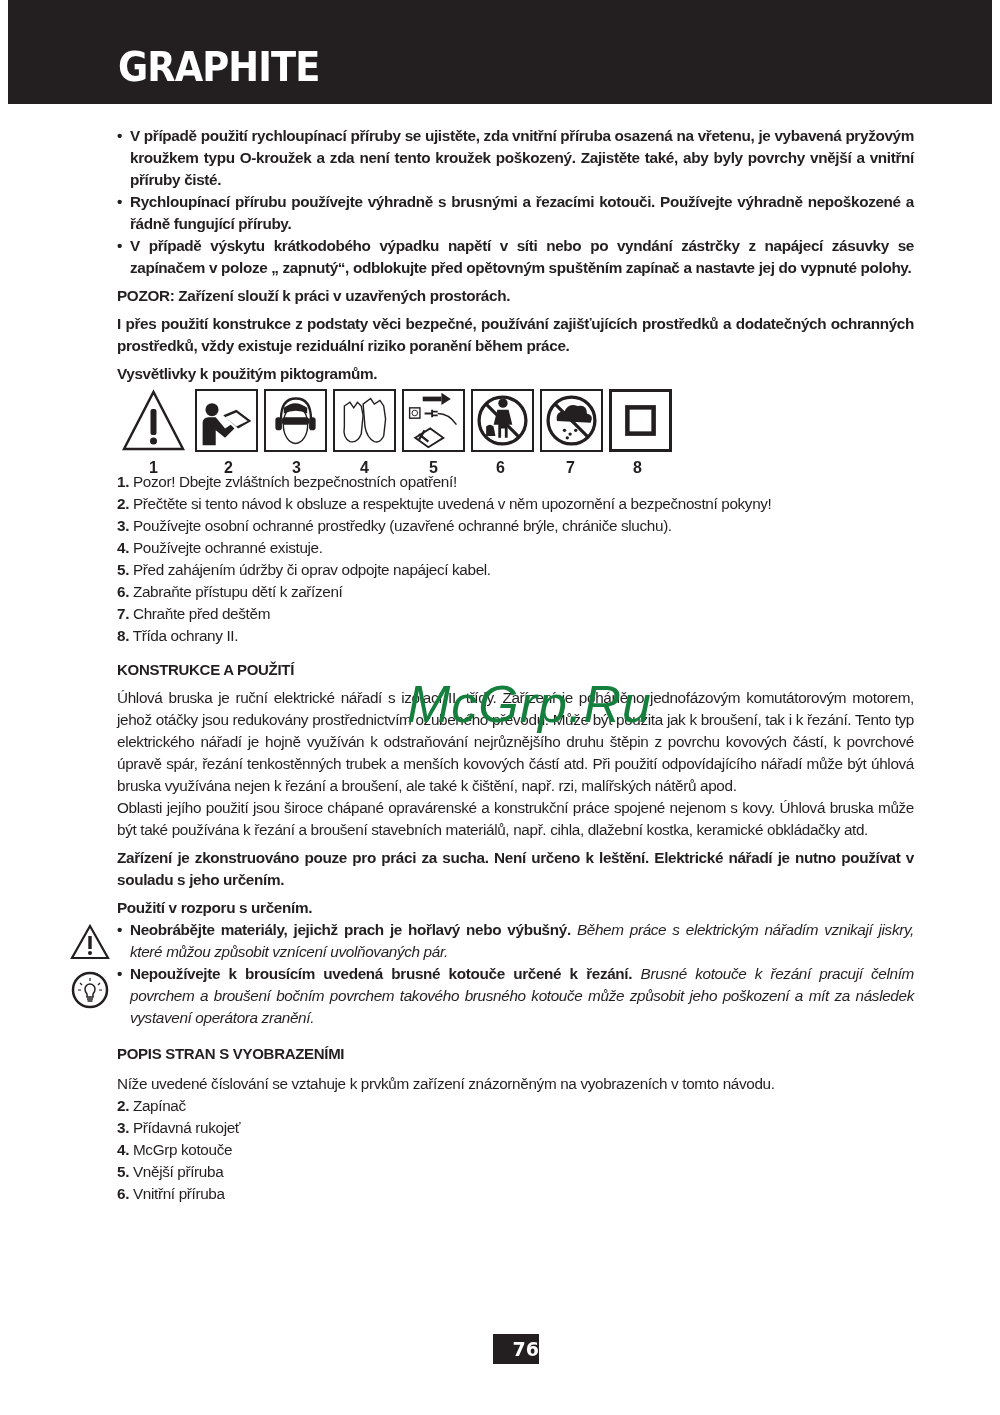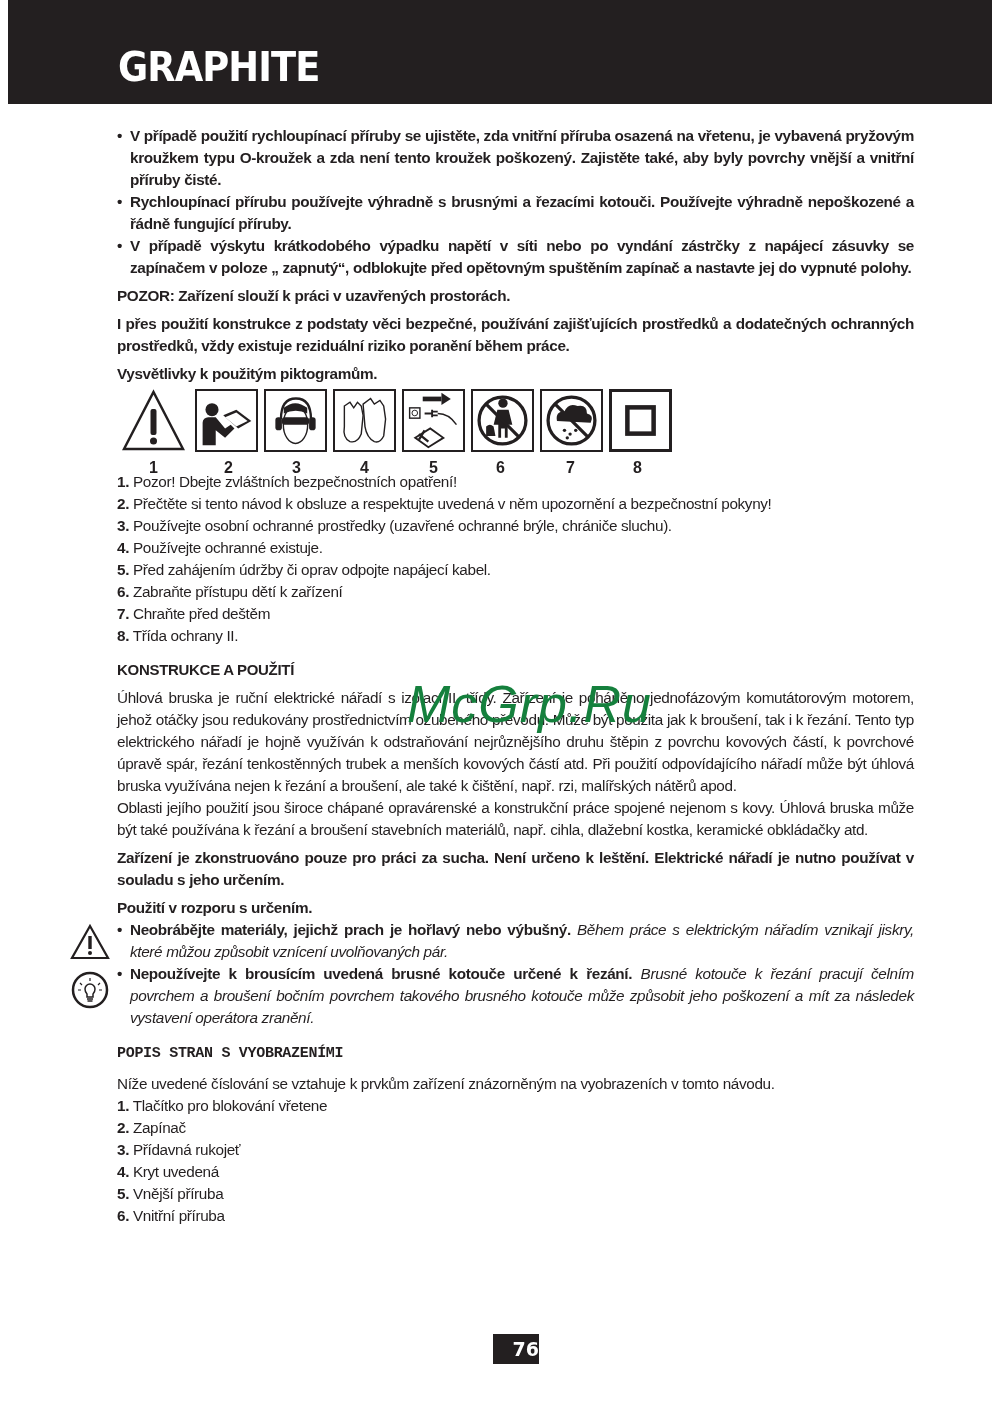--- a/index.html
+++ b/index.html
@@ -154,26 +154,25 @@
   <div class="heading narrow" style="margin-top:12px;">KONSTRUKCE A POUŽITÍ</div>
   <div class="para narrow" style="margin-top:6px;">Úhlová bruska je ruční elektrické nářadí s izolací II. třídy. Zařízení je poháněno jednofázovým komutátorovým motorem, jehož otáčky jsou redukovány prostřednictvím ozubeného převodu. Může být použita jak k broušení, tak i k řezání. Tento typ elektrického nářadí je hojně využíván k odstraňování nejrůznějšího druhu štěpin z povrchu kovových částí, k povrchové úpravě spár, řezání tenkostěnných trubek a menších kovových částí atd. Při použití odpovídajícího nářadí může být úhlová bruska využívána nejen k řezání a broušení, ale také k čištění, např. rzi, malířských nátěrů apod.</div>
   <div class="para narrow">Oblasti jejího použití jsou široce chápané opravárenské a konstrukční práce spojené nejenom s kovy. Úhlová bruska může být také používána k řezání a broušení stavebních materiálů, např. cihla, dlažební kostka, keramické obkládačky atd.</div>
 
   <div class="para b narrow gap6">Zařízení je zkonstruováno pouze pro práci za sucha. Není určeno k leštění. Elektrické nářadí je nutno používat v souladu s jeho určením.</div>
 
   <div class="para b narrow gap6">Použití v rozporu s určením.</div>
   <div class="para narrow bul"><span class="b">Neobrábějte materiály, jejichž prach je hořlavý nebo výbušný.</span> <i class="it">Během práce s elektrickým nářadím vznikají jiskry, které můžou způsobit vznícení uvolňovaných pár.</i></div>
   <div class="para narrow bul"><span class="b">Nepoužívejte k brousícím uvedená brusné kotouče určené k řezání.</span> <i class="it">Brusné kotouče k řezání pracují čelním povrchem a broušení bočním povrchem takového brusného kotouče může způsobit jeho poškození a mít za následek vystavení operátora zranění.</i></div>
 
-  <div class="heading narrow" style="margin-top:14px;font-family:Liberation Mono, monospace;">POPIS STRAN S VYOBRAZENÍMI</div>
+  <div class="heading narrow" style="margin-top:14px;">POPIS STRAN S VYOBRAZENÍMI</div>
   <div class="list-line narrow" style="margin-top:8px;">Níže uvedené číslování se vztahuje k prvkům zařízení znázorněným na vyobrazeních v tomto návodu.</div>
-  <div class="list-line narrow"><span class="b">1.</span> <span>Tlačítko pro blokování vřetene</span></div>
   <div class="list-line narrow"><span class="b">2.</span> <span>Zapínač</span></div>
   <div class="list-line narrow"><span class="b">3.</span> <span>Přídavná rukojeť</span></div>
-  <div class="list-line narrow"><span class="b">4.</span> <span>Kryt uvedená</span></div>
+  <div class="list-line narrow"><span class="b">4.</span> <span>McGrp kotouče</span></div>
   <div class="list-line narrow"><span class="b">5.</span> <span>Vnější příruba</span></div>
   <div class="list-line narrow"><span class="b">6.</span> <span>Vnitřní příruba</span></div>
 </div>
 
 <div class="side-icon" style="top:922px;">
   <svg viewBox="0 0 40 40" width="40" height="40">
       <polygon points="20,4 38,36 2,36" fill="none" stroke="#231f20" stroke-width="2.2"></polygon>
       <rect x="18.3" y="14" width="3.4" height="13" fill="#231f20"></rect>
       <circle cx="20" cy="31" r="2" fill="#231f20"></circle>
     </svg>

